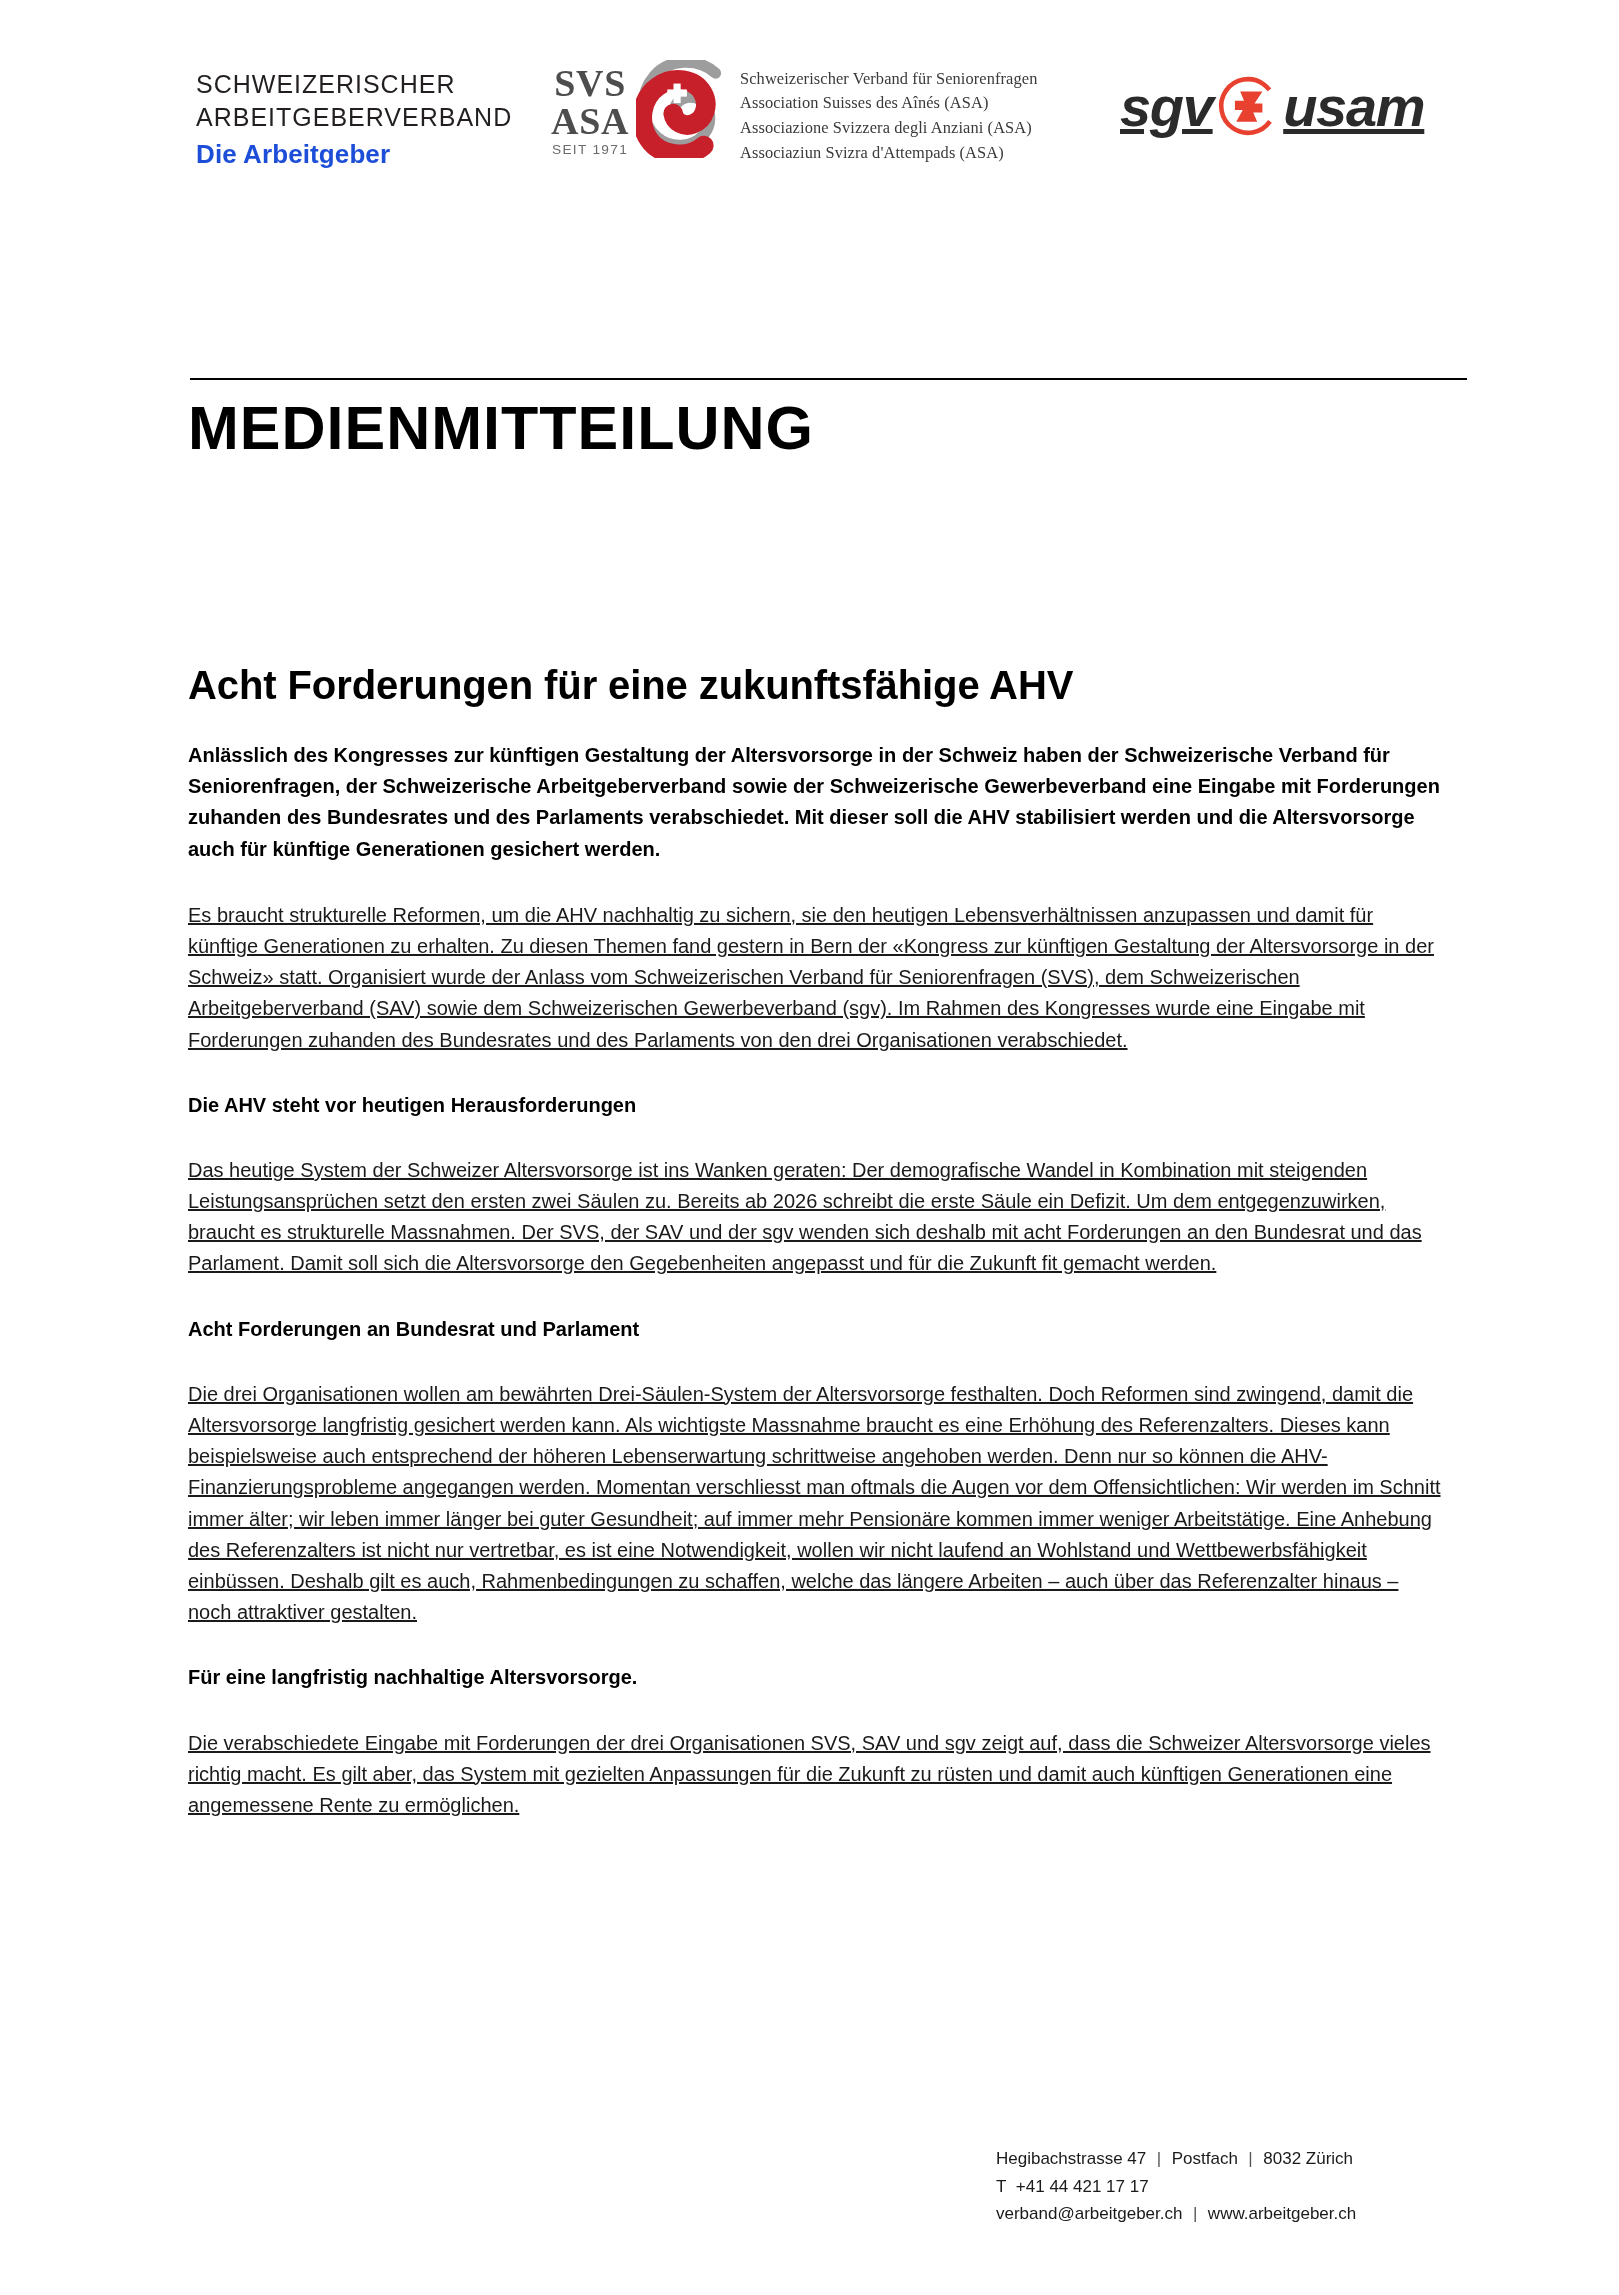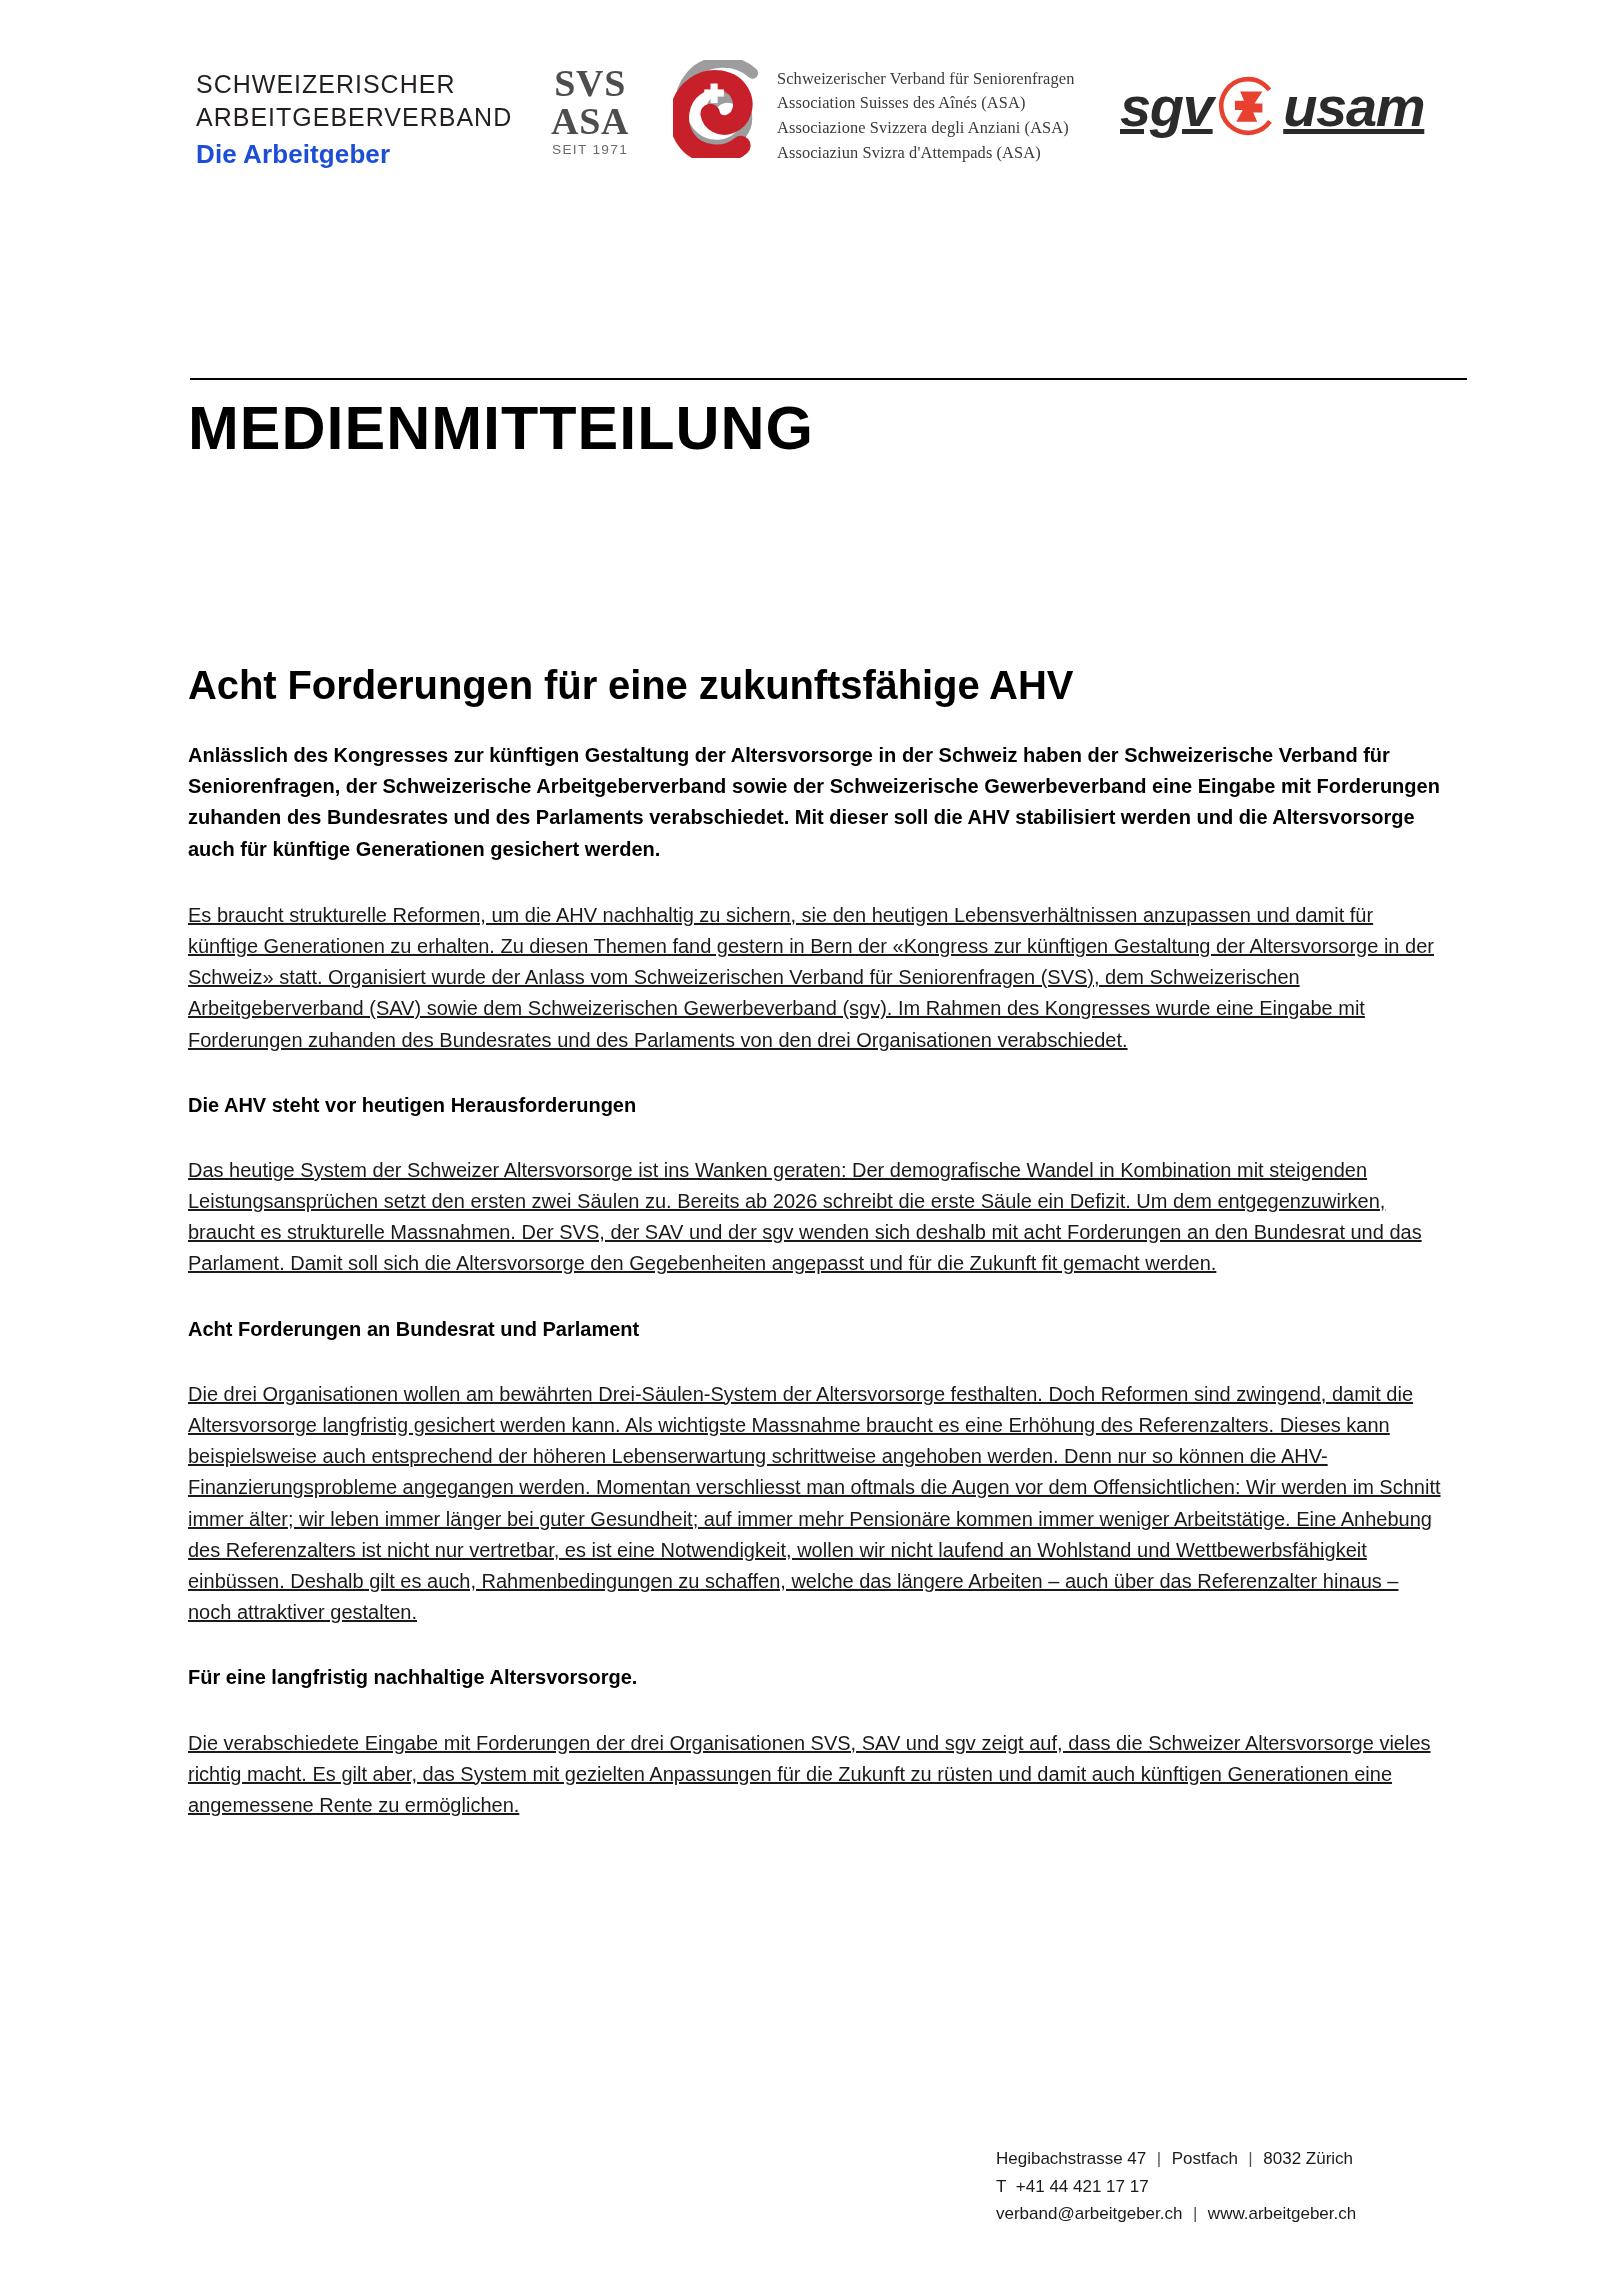--- a/index.html
+++ b/index.html
@@ -63,21 +63,20 @@
   .svs-logo {
     position: absolute;
     left: 543px;
     top: 13px;
     display: flex;
     align-items: flex-start;
   }
   .svs-mark {
     display: flex;
     align-items: center;
-    gap: 37px;
   }
   .svs-letters {
     display: flex;
     flex-direction: column;
     align-items: center;
     padding-top: 2.6px;
   }
   .svs-letters .l1, .svs-letters .l2 {
     font-family: "Liberation Serif", serif;
     font-weight: bold;

